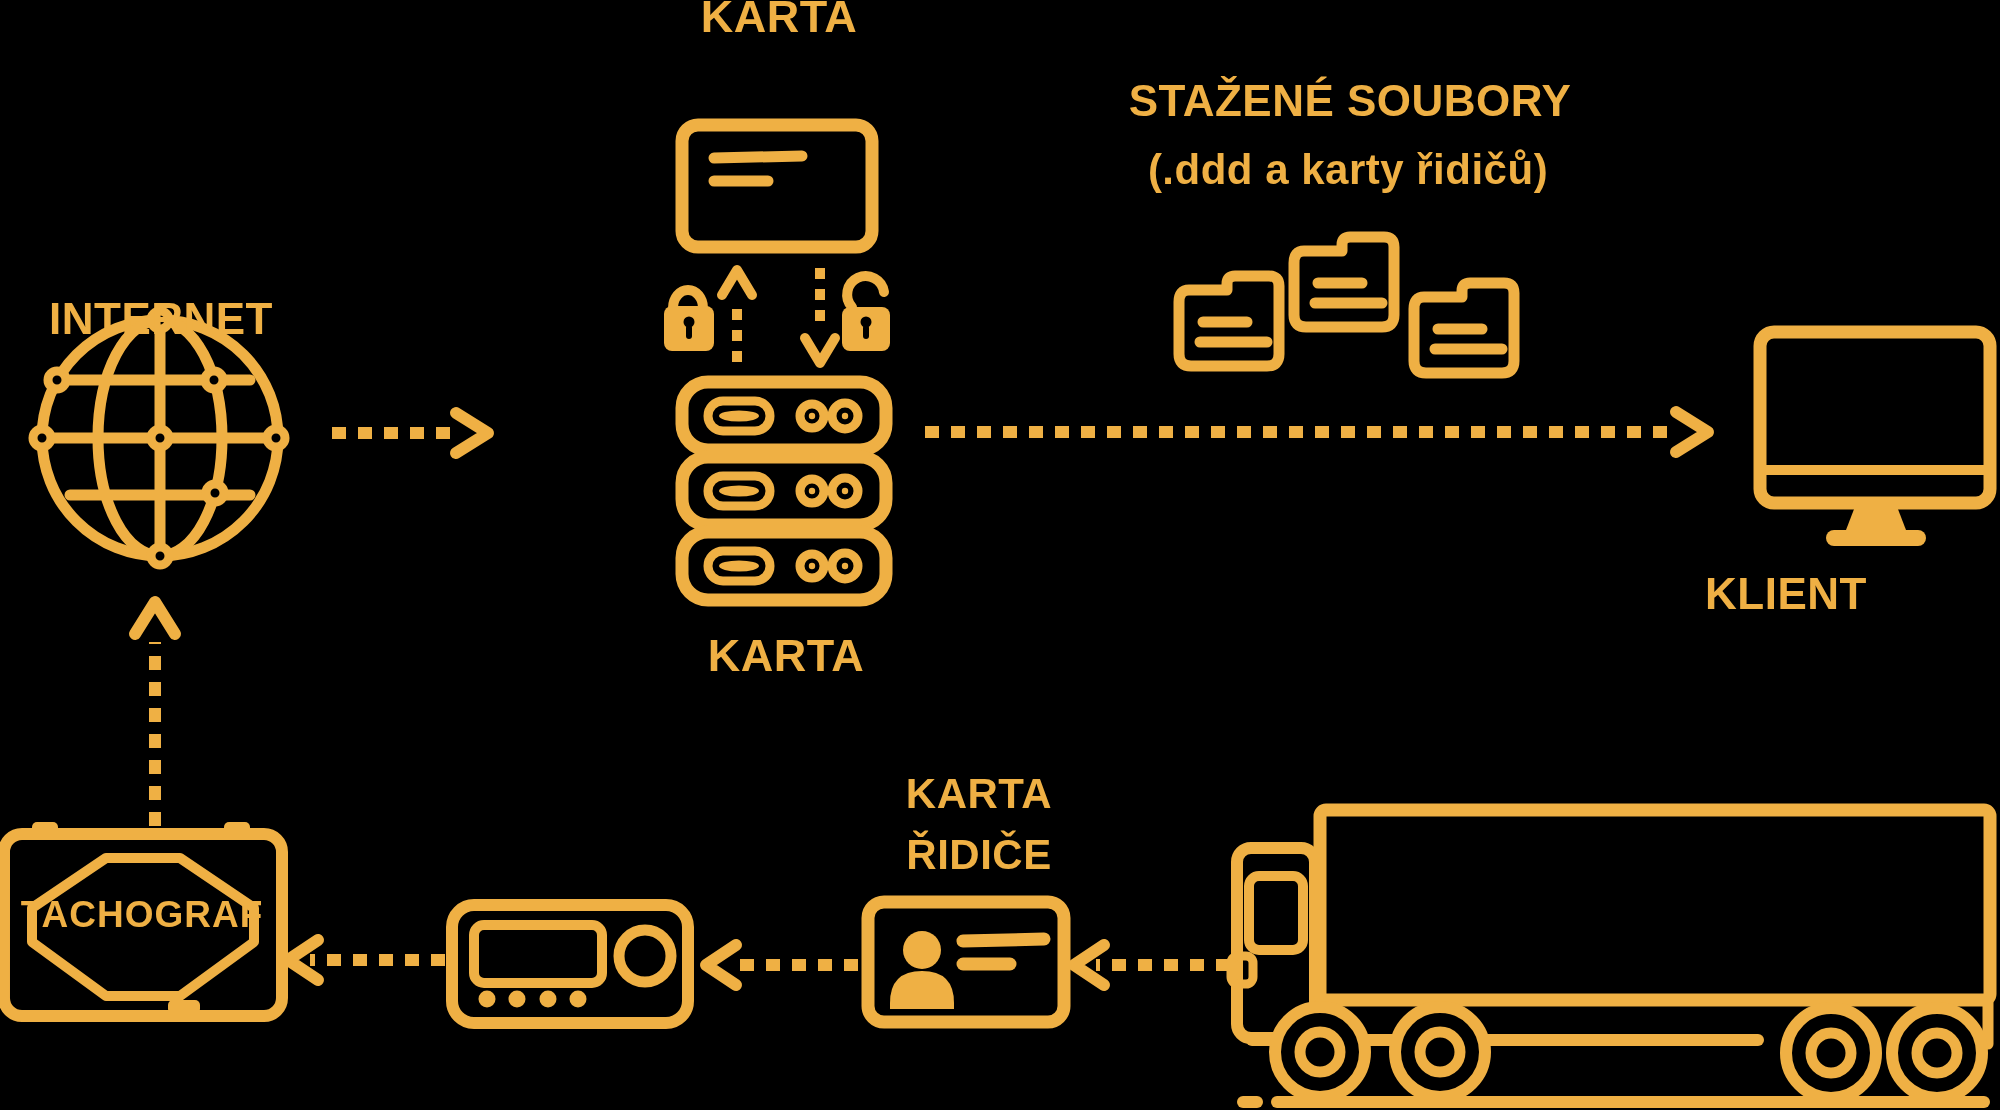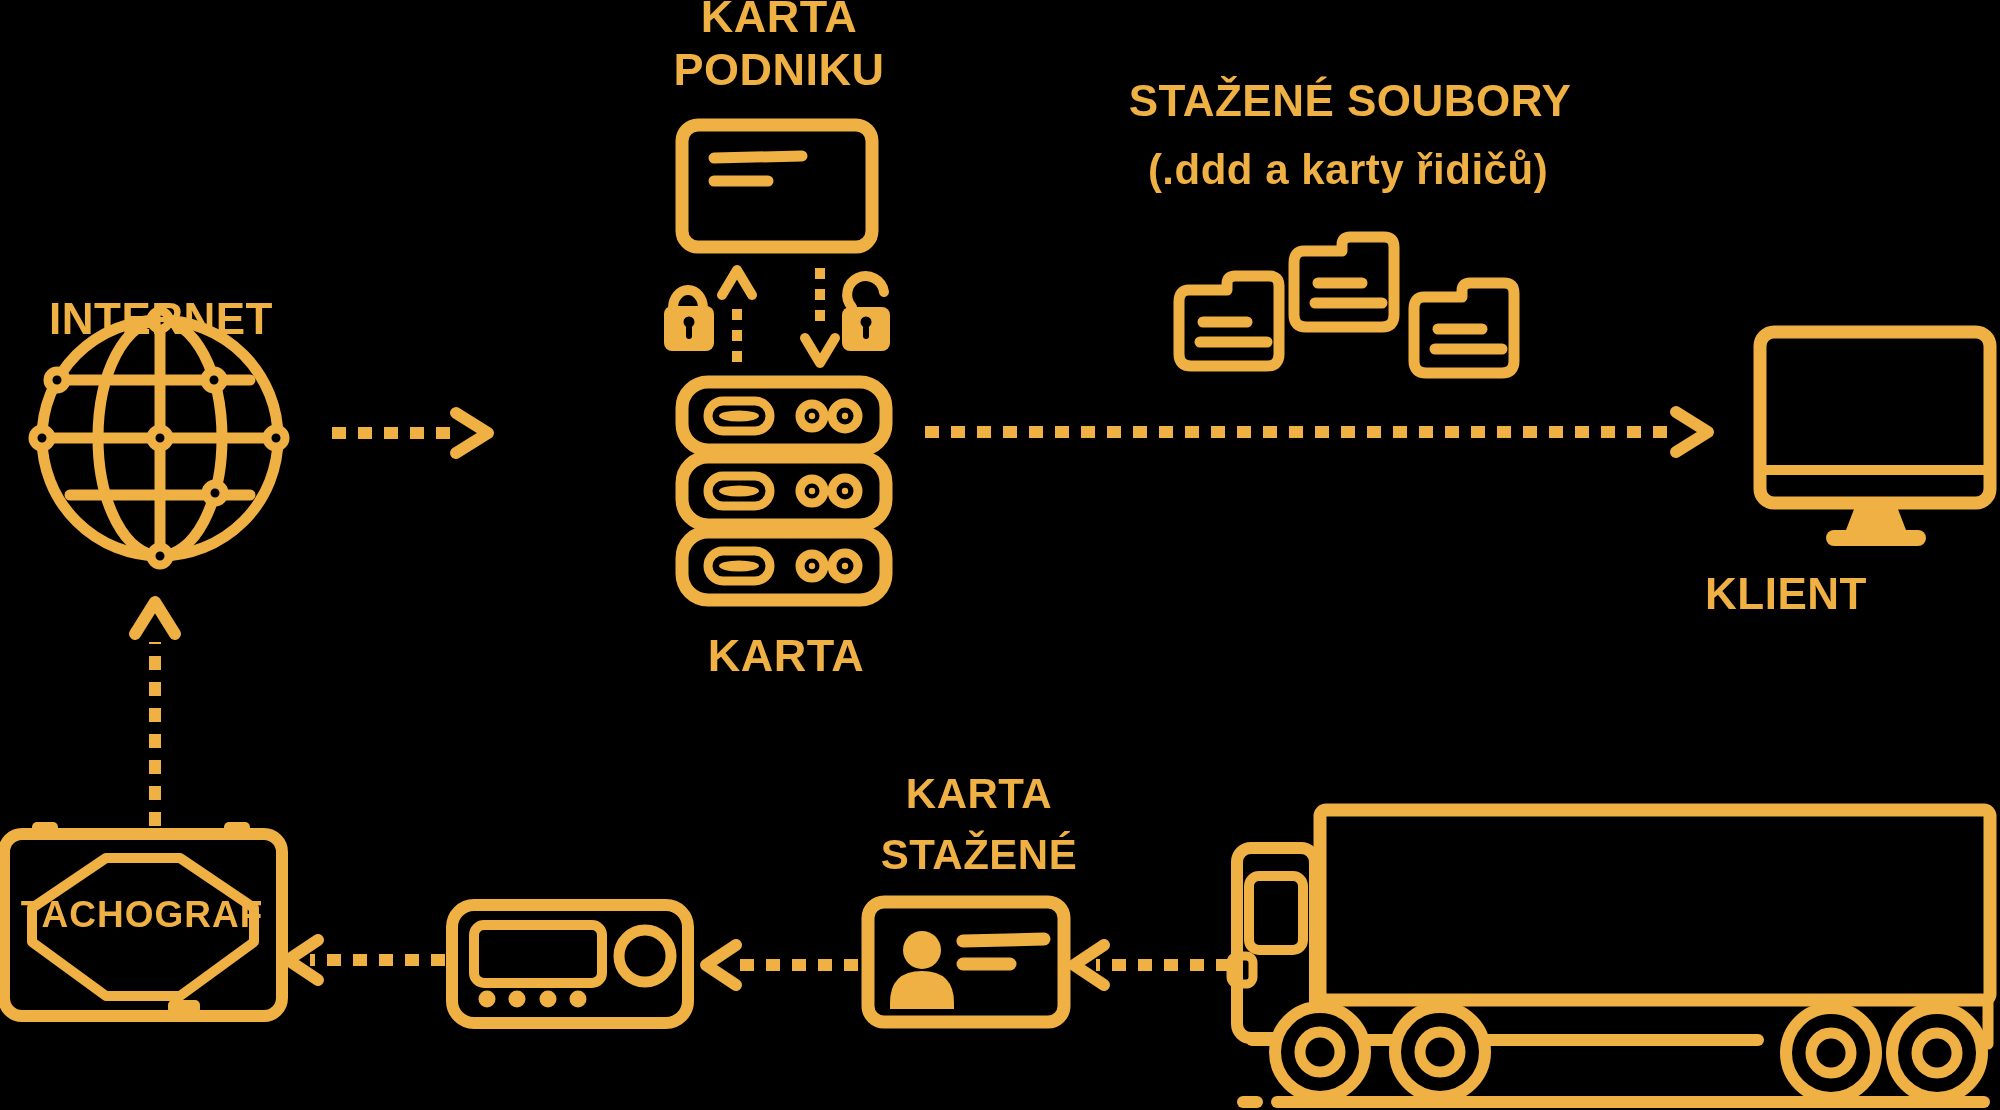--- a/index.html
+++ b/index.html
@@ -218,22 +218,21 @@
           <line x1="1243" y1="1102" x2="1257" y2="1102" stroke-width="12"></line>
           <line x1="1277" y1="1102" x2="1984" y2="1102" stroke-width="12"></line>
         </g>
       </g>
 
     </g>
   </svg>
 
   <div class="lbl" id="lbl-internet">INTERNET</div>
   <div class="lbl" id="lbl-karta">KARTA</div>
-  <div class="lbl" id="lbl-podniku">PODNIKU</div>
   <div class="lbl" id="lbl-server">KARTA</div>
   <div class="lbl" id="lbl-stazene">STAŽENÉ SOUBORY</div>
   <div class="lbl" id="lbl-ddd">(.ddd a karty řidičů)</div>
   <div class="lbl" id="lbl-klient">KLIENT</div>
   <div class="lbl" id="lbl-jednotka">TACHOGRAF</div>
   <div class="lbl" id="lbl-karta2">KARTA</div>
-  <div class="lbl" id="lbl-ridice">STAŽENÉ</div>
+  <div class="lbl" id="lbl-ridice">ŘIDIČE</div>
 
 </div>
 
 </body></html>

